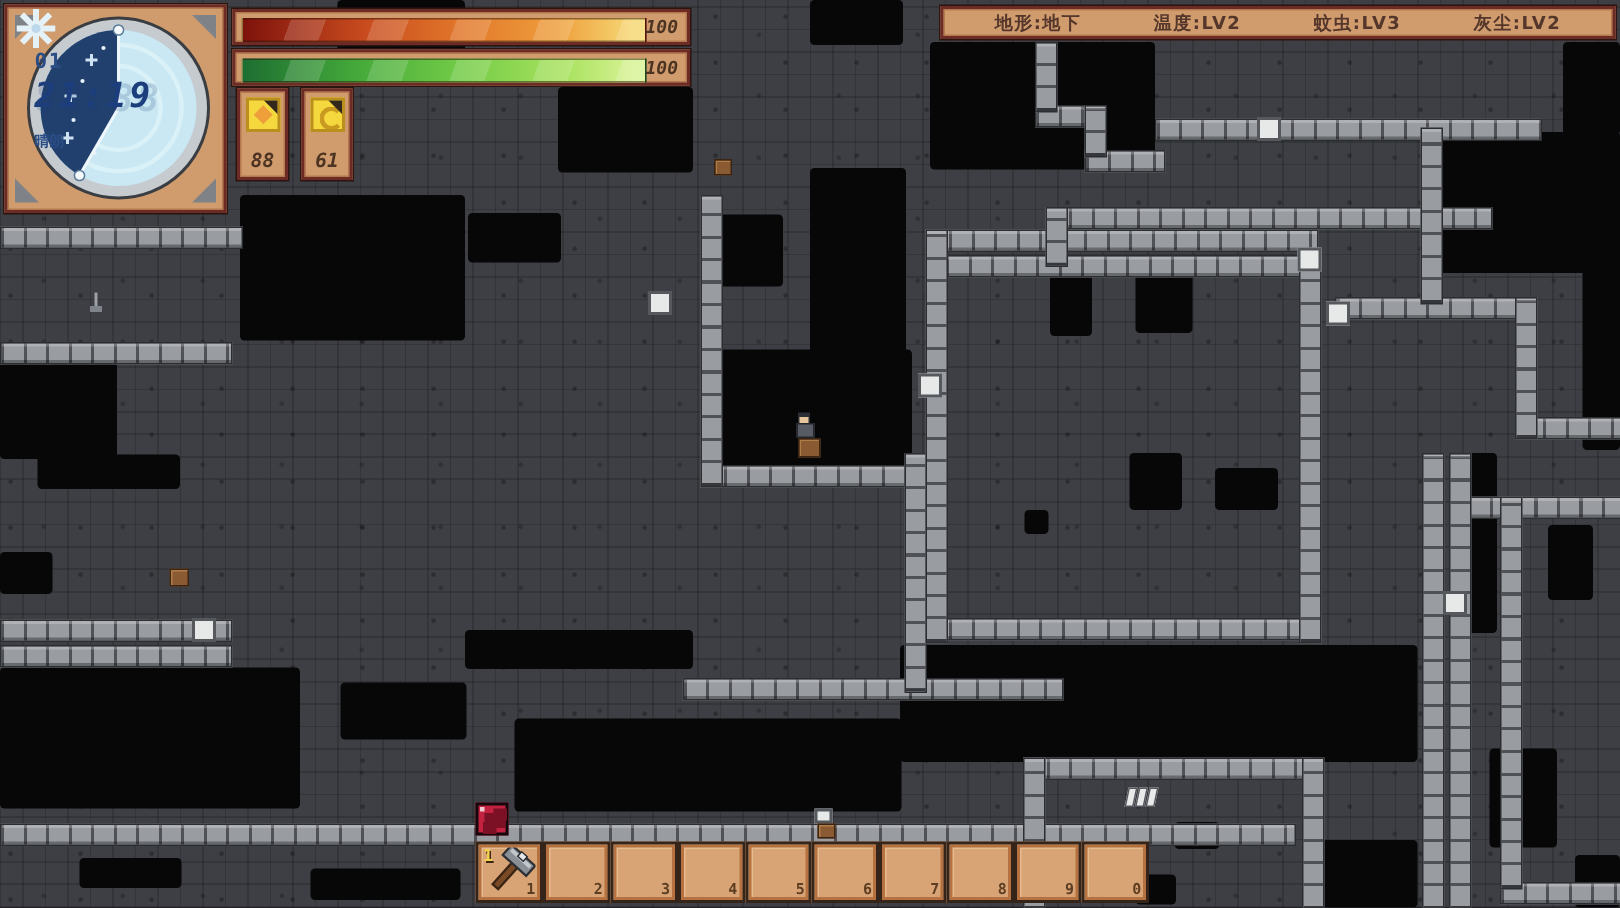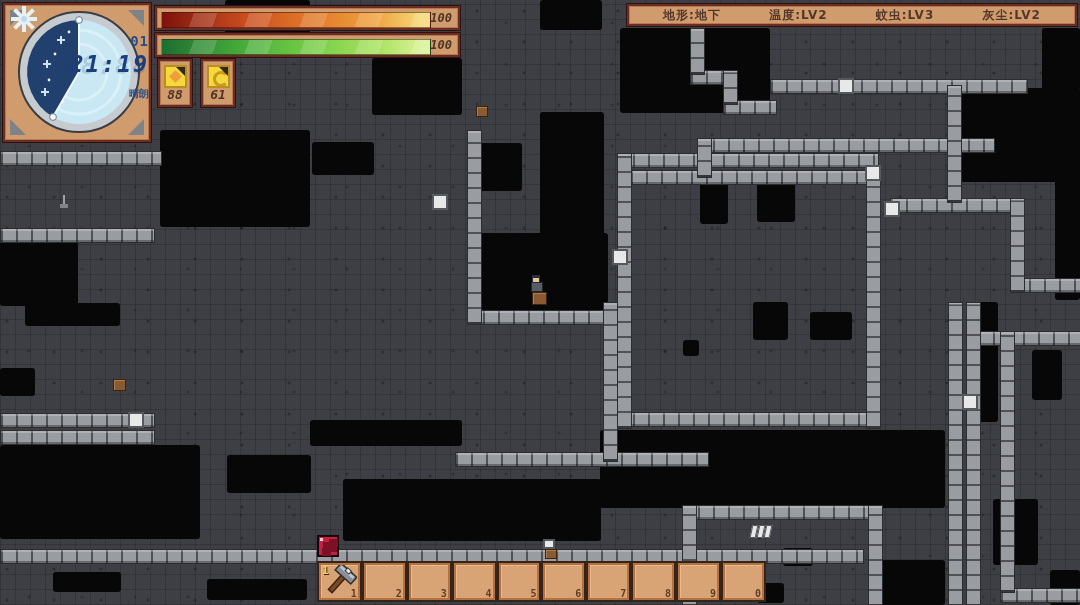--- a/index.html
+++ b/index.html
@@ -23,37 +23,37 @@
   .wallv{width:13px;background-image:repeating-linear-gradient(0deg, rgba(48,50,55,.7) 0 2px, transparent 2px 15px);}
   .wblock{position:absolute;width:16px;height:16px;background:#e7e8e8;border:2px solid #55585d;box-sizing:border-box;}
 
   
   .panel{background:#d09c6d;border:2px solid #6d2b26;box-shadow:0 0 0 1px #2a1510, inset 0 0 0 1px #b4794f;box-sizing:border-box;}
 
   
   #clock{position:absolute;left:3px;top:3px;width:148px;height:139px;z-index:10;}
   #clock .corner{position:absolute;width:0;height:0;border-style:solid;}
   #clock svg{position:absolute;left:6px;top:1px;}
-  .clocktext{position:absolute;left:18px;right:0;text-align:right;color:#2a4d86;font-weight:bold;}
+  .clocktext{position:absolute;left:18px;right:0;text-align:left;color:#2a4d86;font-weight:bold;}
   #clock-day{top:28px;font-size:14px;font-family:"DejaVu Sans Mono",monospace;letter-spacing:1px;}
   #clock-time{top:46px;font-size:23px;font-family:"DejaVu Sans Mono",monospace;font-style:italic;letter-spacing:2px;color:#1d3e7c;}
   #clock-ghost{top:46px;font-size:25px;font-family:"DejaVu Sans Mono",monospace;font-style:italic;letter-spacing:2px;color:rgba(29,62,124,.18);}
   #clock-weather{top:82px;font-size:10px;}
   #snowflake{position:absolute;left:95px;top:4px;z-index:11;}
 
   
   .statbar{position:absolute;left:155px;width:305px;height:24px;z-index:10;display:flex;align-items:center;}
   .statbar .fill{position:absolute;left:4px;top:4px;height:14px;width:268px;border:1px solid rgba(40,20,10,.5);}
   .statbar .val{position:absolute;right:6px;top:3px;width:30px;text-align:right;
      font-family:"DejaVu Sans Mono",monospace;font-style:italic;font-weight:bold;font-size:12px;color:#4c3322;}
   .stripes{position:absolute;inset:0;
      background:repeating-linear-gradient(110deg, rgba(255,255,255,0) 0 30px, rgba(255,255,255,.16) 30px 52px);}
 
   
-  .meter{position:absolute;top:59px;width:34px;height:48px;z-index:10;}
+  .meter{position:absolute;top:59px;width:34px;height:61px;z-index:10;}
   .meter .icon{position:absolute;left:4px;top:4px;width:23px;height:23px;background:#f5d83e;border:2px solid #bb8f1e;box-sizing:border-box;overflow:hidden;}
   .meter .cornercut{position:absolute;right:-1px;top:-1px;width:0;height:0;border-style:solid;border-width:0 11px 11px 0;border-color:transparent #33281c transparent transparent;}
   .meter .diamond{position:absolute;left:5px;top:5px;width:9px;height:9px;background:#ef9f3a;transform:rotate(45deg);}
   .meter .drop{position:absolute;left:4px;top:4px;width:10px;height:10px;border:3px solid #c89a20;border-right-color:transparent;border-radius:50%;}
   .meter .num{position:absolute;left:0;right:0;bottom:3px;text-align:center;
      font-family:"DejaVu Sans Mono",monospace;font-style:italic;font-weight:bold;font-size:13px;color:#4c3322;}
 
   
   #goal{position:absolute;left:158px;top:105px;z-index:10;color:#fff;font-size:13px;font-weight:bold;letter-spacing:1px;
      text-shadow:1px 1px 0 #000,-1px 1px 0 #000,1px -1px 0 #000,-1px -1px 0 #000;}

